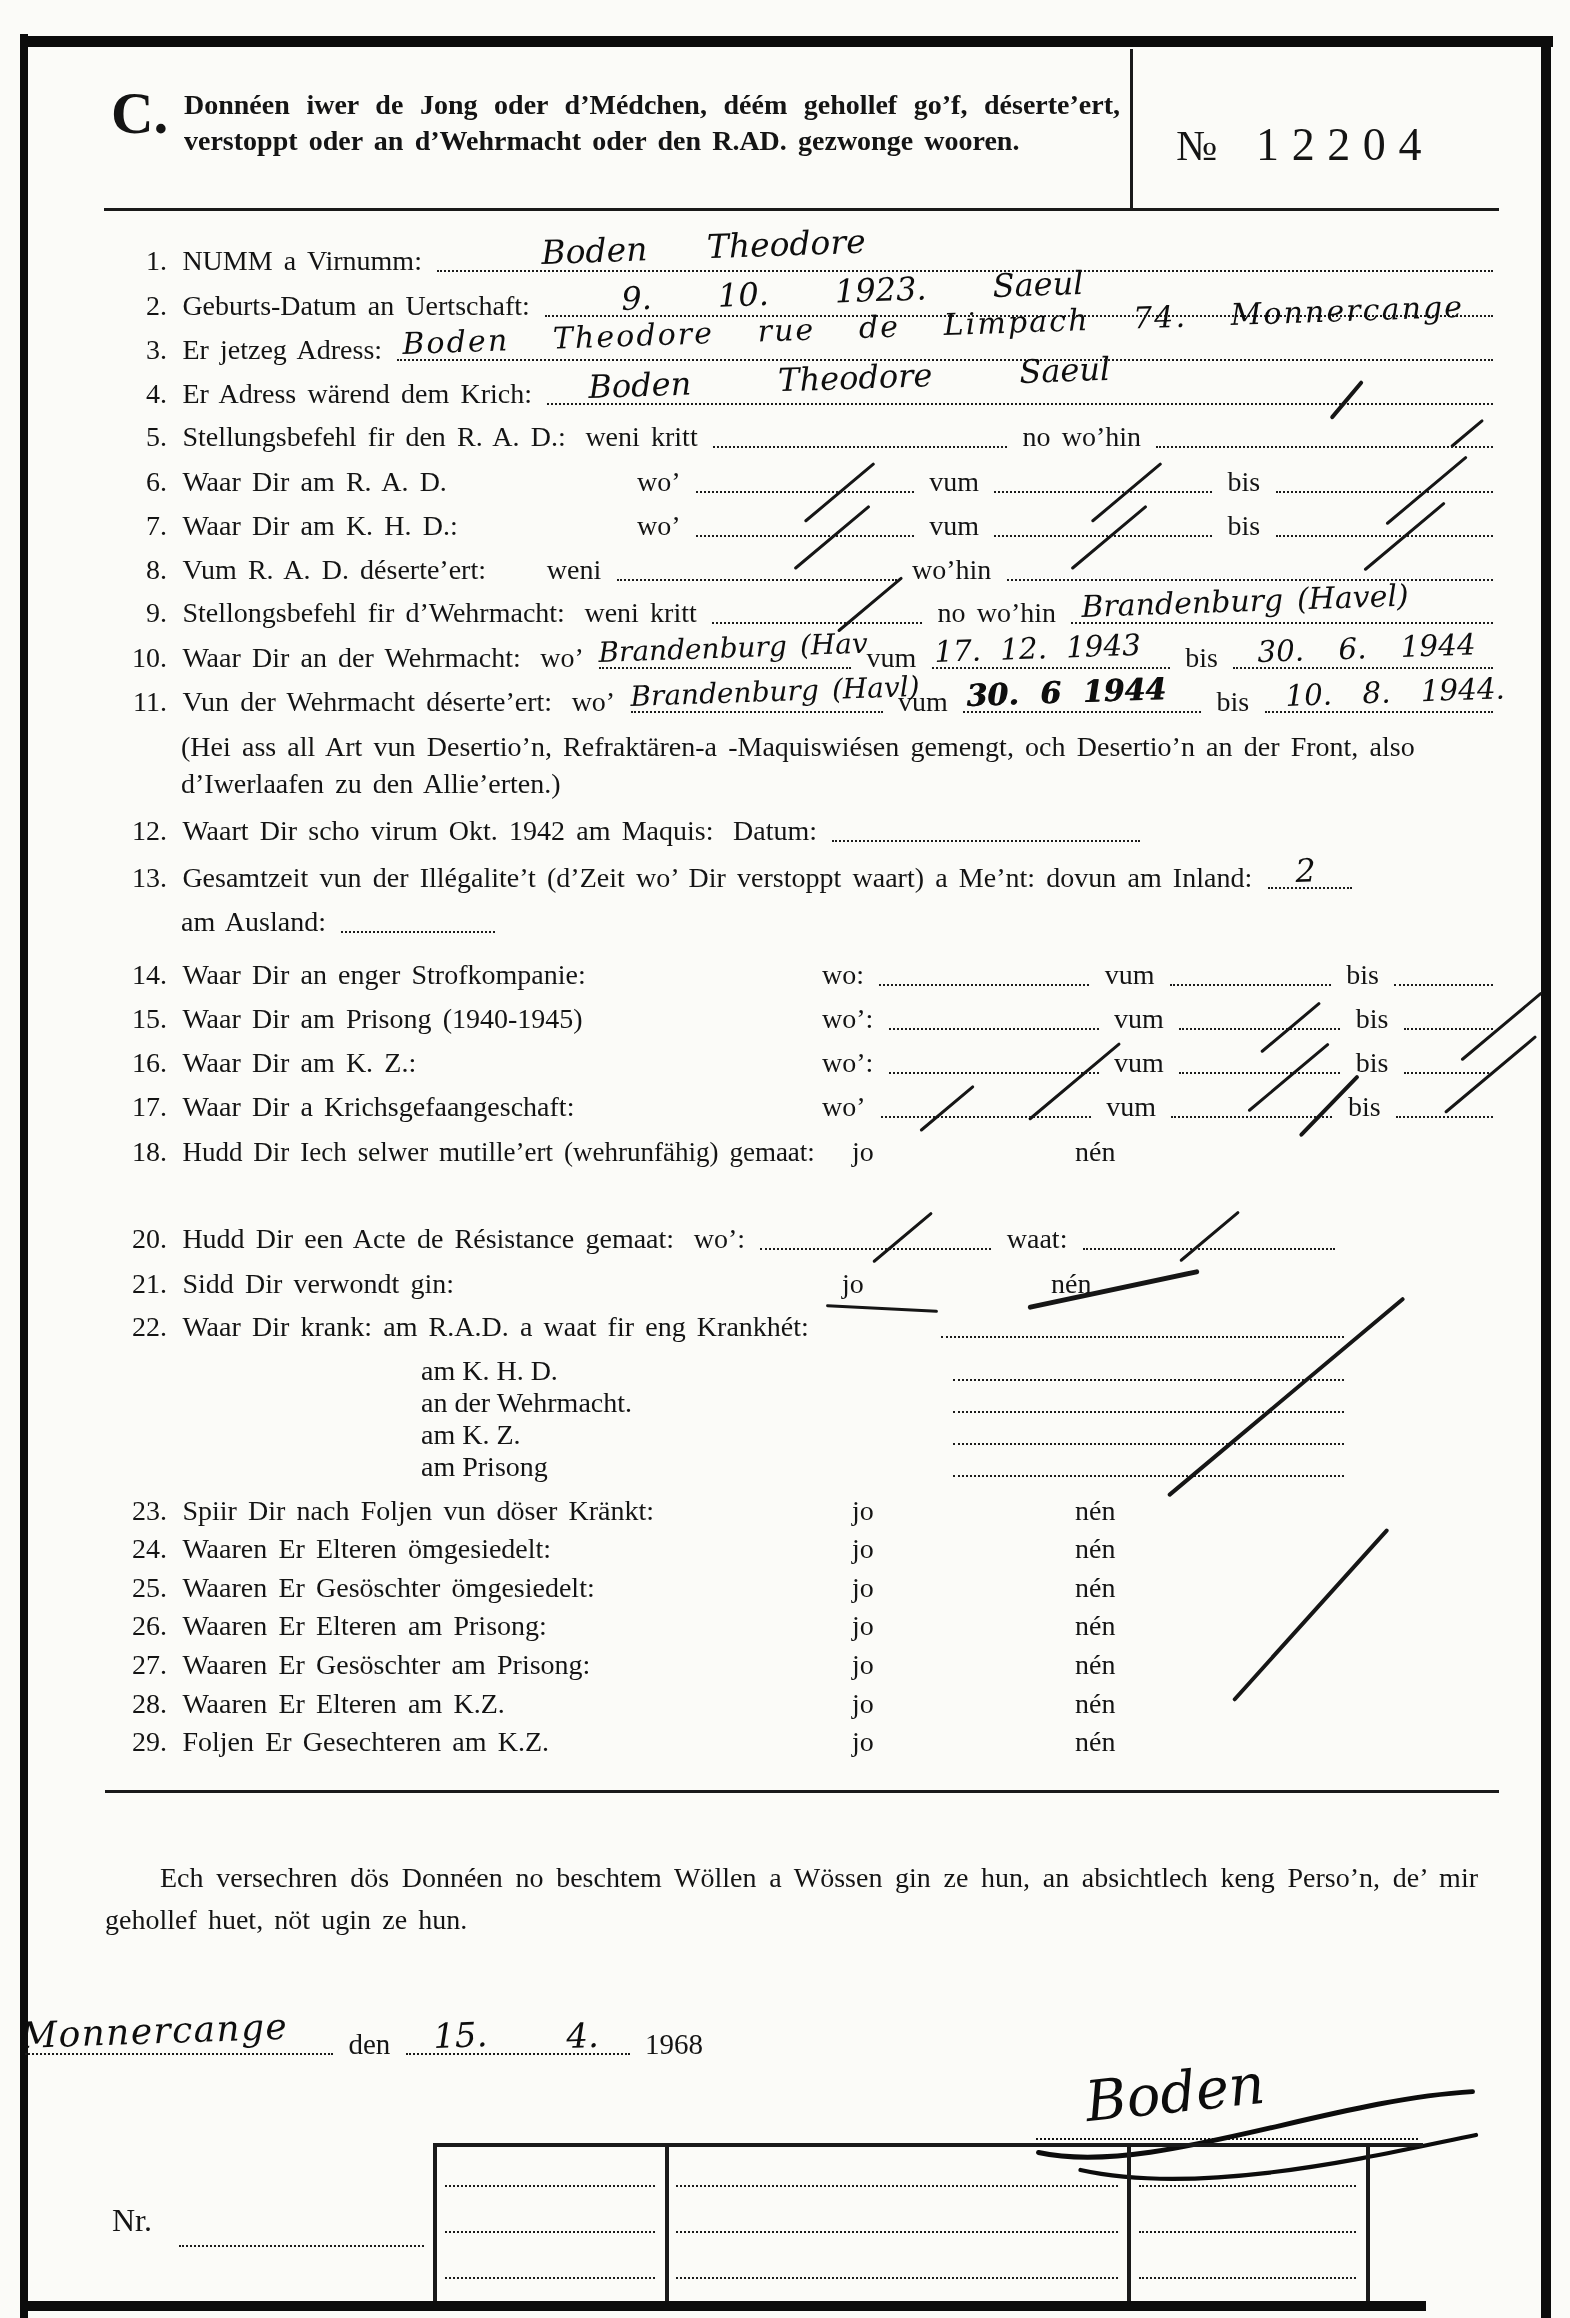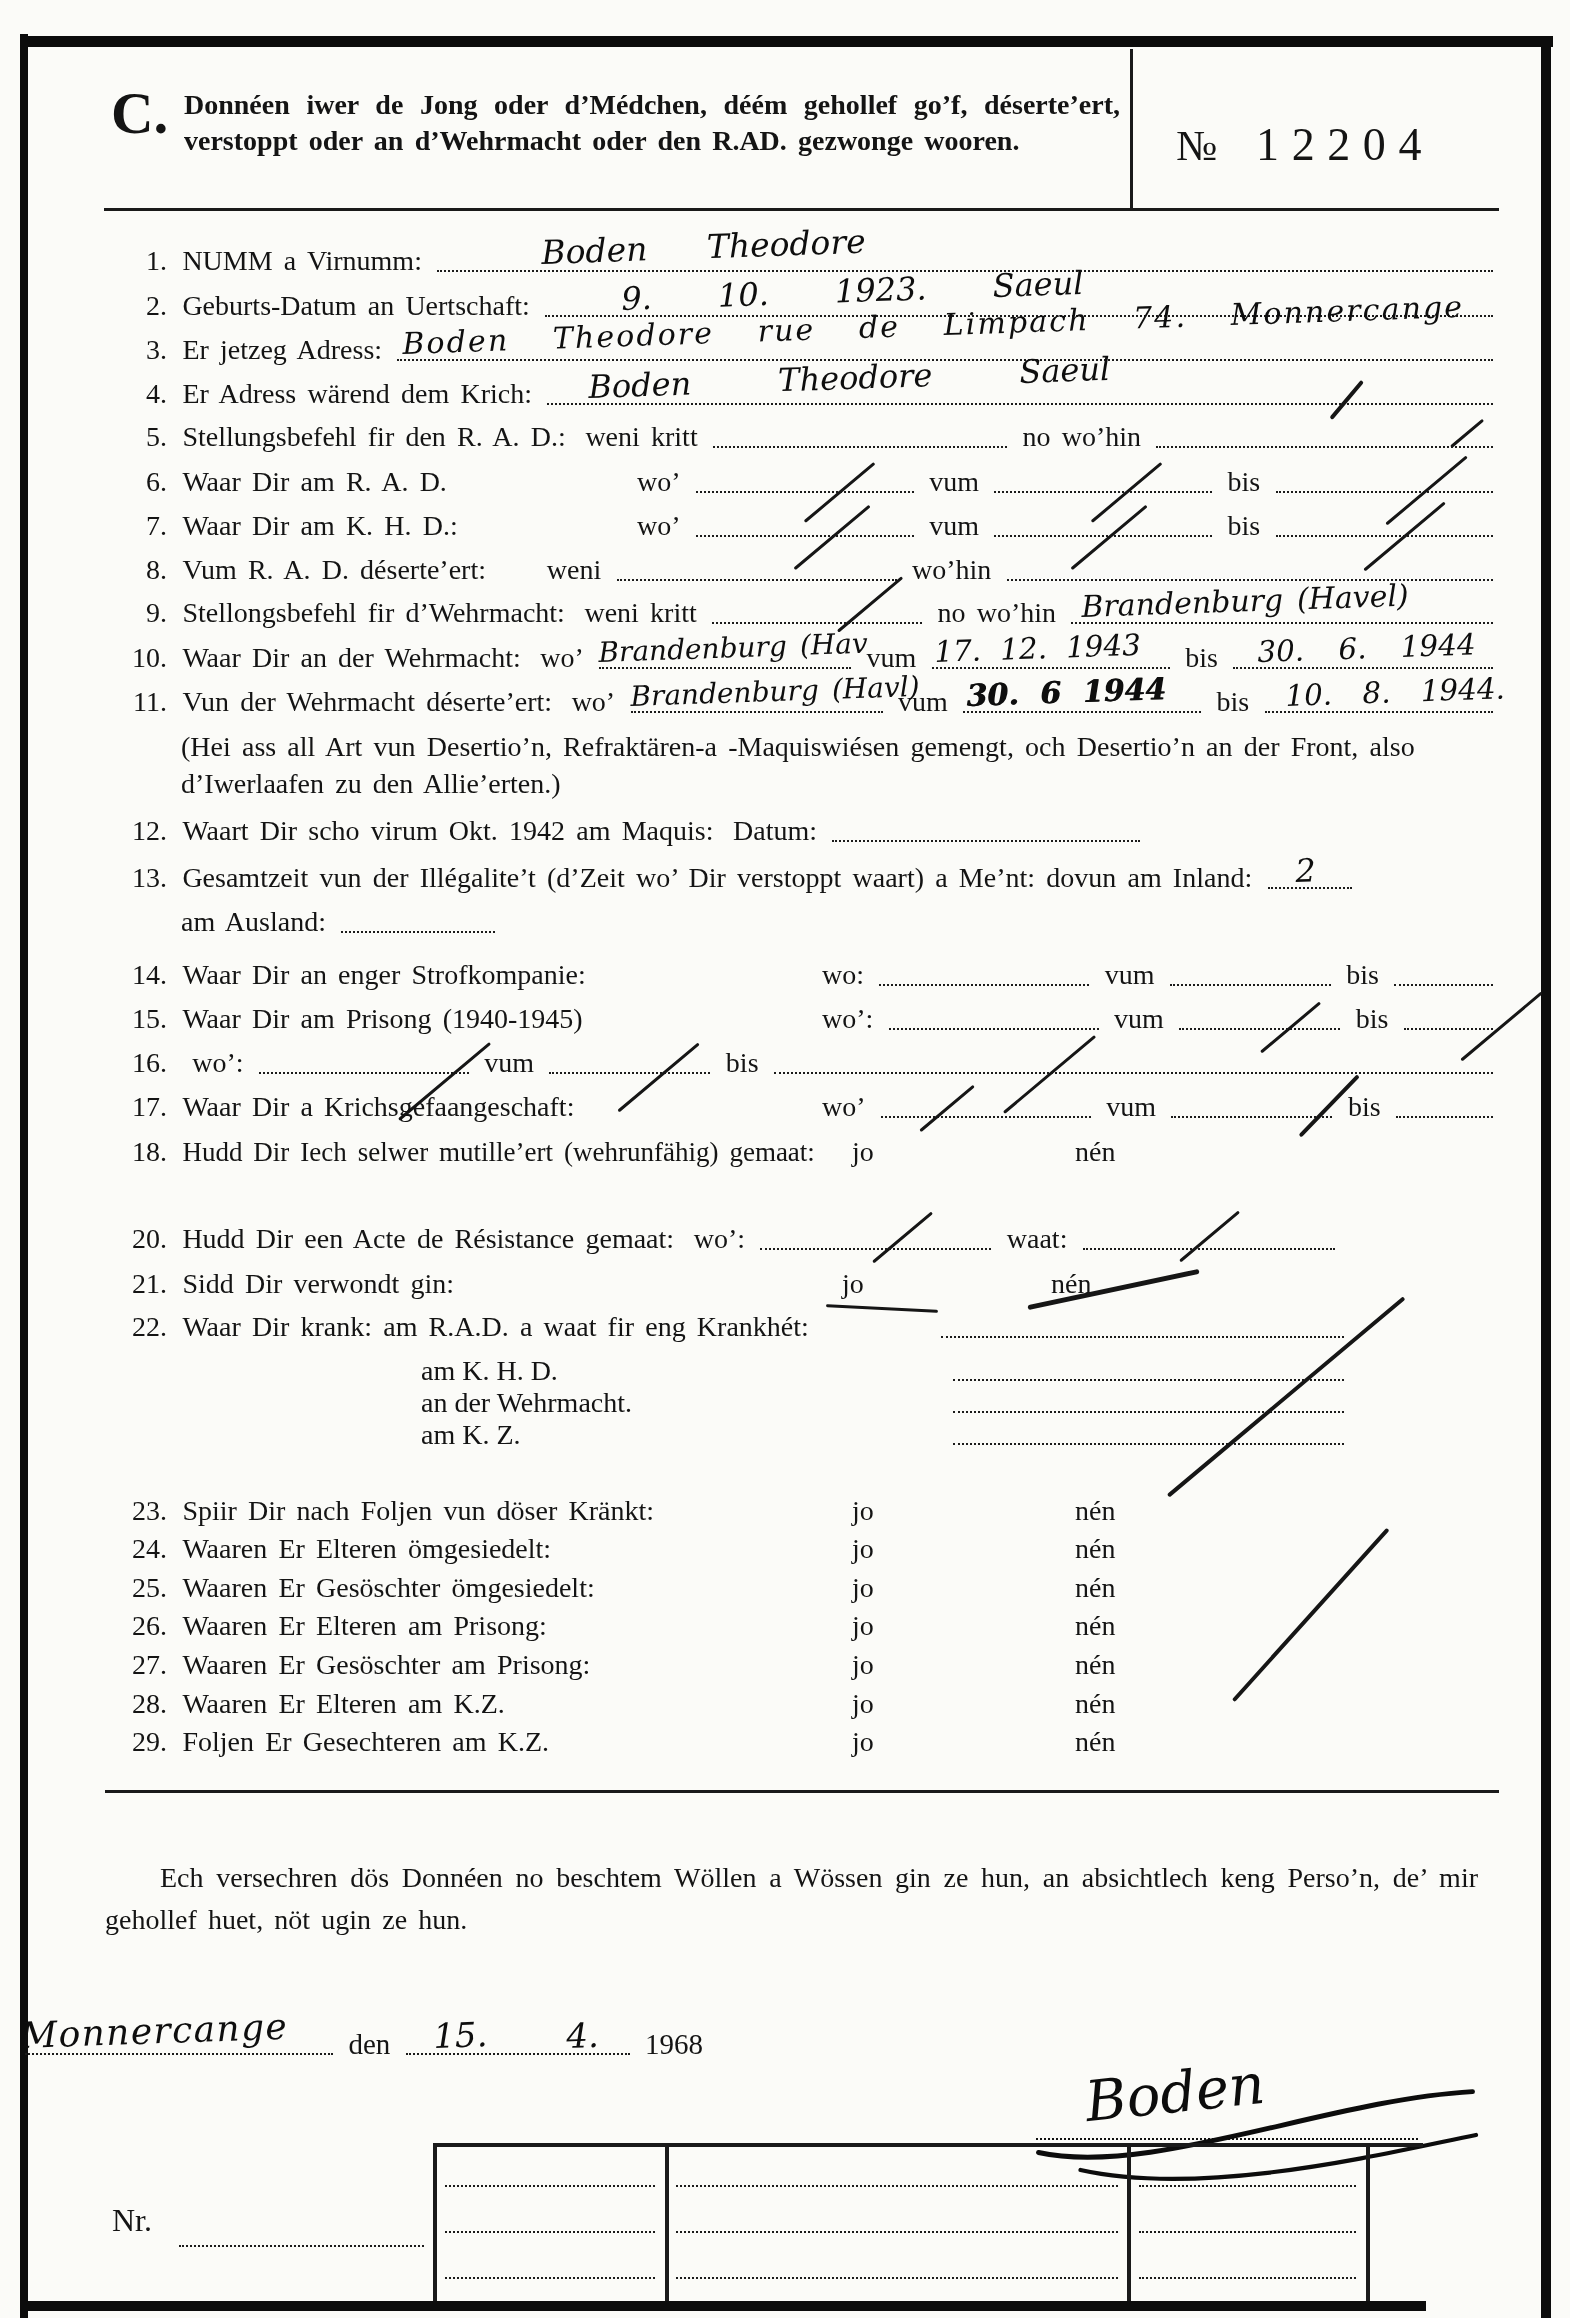--- a/index.html
+++ b/index.html
@@ -232,20 +232,21 @@
         <span class="slash" style="left:45%;bottom:-1.4px;width:77px"></span>
       </span>
     <span class="w">bis</span>
     <span class="dots">
         <span class="slash" style="left:50%;bottom:0;width:105px"></span>
       </span>
   </div>
 
   <div class="row" style="top:1047px">
     <span class="num">16.</span>
+    <span class="lbl wlbl">Waar Dir am K. Z.:</span>
     <span class="w">wo’:</span>
     <span class="dots f" style="width:210px">
         <span class="slash" style="left:60%;bottom:-11.2px;width:119px"></span>
       </span>
     <span class="w">vum</span>
     <span class="dots f" style="width:161px">
         <span class="slash" style="left:35%;bottom:-7px;width:105px"></span>
       </span>
     <span class="w">bis</span>
     <span class="dots">
@@ -304,20 +305,24 @@
   <div class="subrow" style="top:1387px">
     <span class="sublbl">an der Wehrmacht.</span>
     <span class="dots"></span>
   </div>
   <div class="subrow" style="top:1355px">
     <span class="sublbl">am K. H. D.</span>
     <span class="dots"></span>
   </div>
   <div class="subrow" style="top:1419px">
     <span class="sublbl">am K. Z.</span>
+    <span class="dots"></span>
+  </div>
+  <div class="subrow" style="top:1451px">
+    <span class="sublbl">am Prisong</span>
     <span class="dots"></span>
   </div>
 
   <div class="row" style="top:1495px">
     <span class="num">23.</span>
     <span class="lbl">Spiir Dir nach Foljen vun döser Kränkt:</span>
     <span class="jo">jo</span>
     <span class="nen">nén</span>
   </div>
   <div class="row" style="top:1533px">

